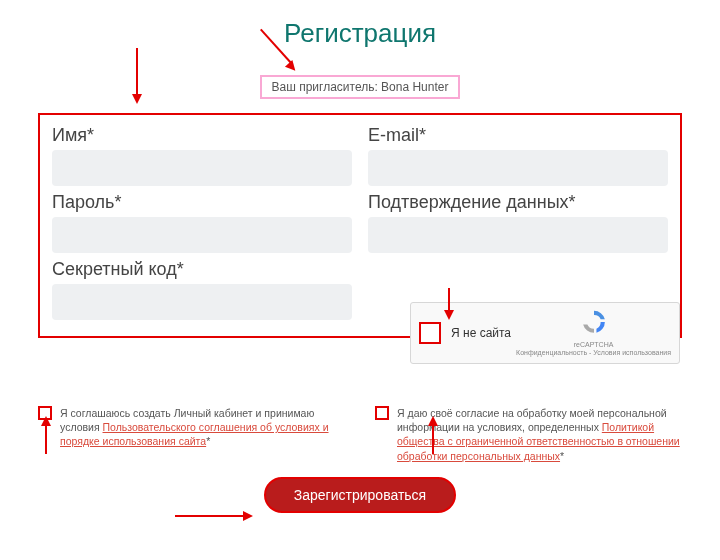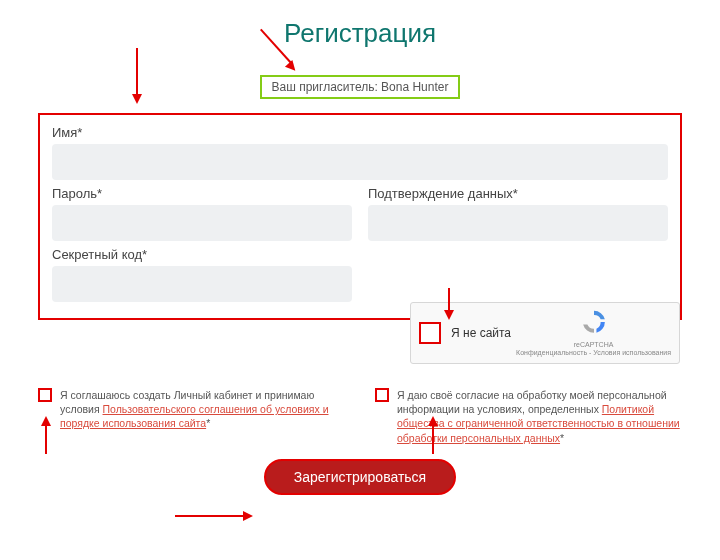--- a/index.html
+++ b/index.html
@@ -13,21 +13,21 @@
     color: #555;
   }
   .page-title {
     text-align: center;
     font-size: 26px;
     font-weight: 400;
     color: #0f766e;
     margin-top: 18px;
   }
   .inviter-box {
-    border: 2px solid #84cc16;
+    border: 2px solid #f9a8d4;
     padding: 3px 10px;
     font-size: 12px;
     color: #555;
     width: fit-content;
     margin: 26px auto 0 auto;
   }
   .form-box {
     border: 2px solid #e30000;
     margin: 14px 38px 0 38px;
     padding: 10px 12px 10px 12px;
@@ -37,21 +37,21 @@
     display: flex;
     gap: 16px;
     margin-bottom: 6px;
   }
   .form-group {
     flex: 1;
     display: flex;
     flex-direction: column;
   }
   .form-label {
-    font-size: 13px;
+    font-size: 18px;
     color: #444;
     margin-bottom: 4px;
   }
   .form-input {
     background: #eef0f2;
     border: none;
     height: 36px;
     border-radius: 4px;
     padding: 0 8px;
     font-size: 13px;
@@ -162,20 +162,24 @@
 <body>
 
 <h1 class="page-title">Регистрация</h1>
 
 <div class="inviter-box">Ваш пригласитель: Bona Hunter</div>
 
 <div class="form-box">
   <div class="form-row">
     <div class="form-group">
       <label class="form-label">Имя*</label>
+      <input class="form-input" style="">
+    </div>
+    <div class="form-group">
+      <label class="form-label">E-mail*</label>
       <input class="form-input" style="">
     </div>
   </div>
   <div class="form-row">
     <div class="form-group">
       <label class="form-label">Пароль*</label>
       <input type="password" class="form-input" style="">
     </div>
     <div class="form-group">
       <label class="form-label">Подтверждение данных*</label>

